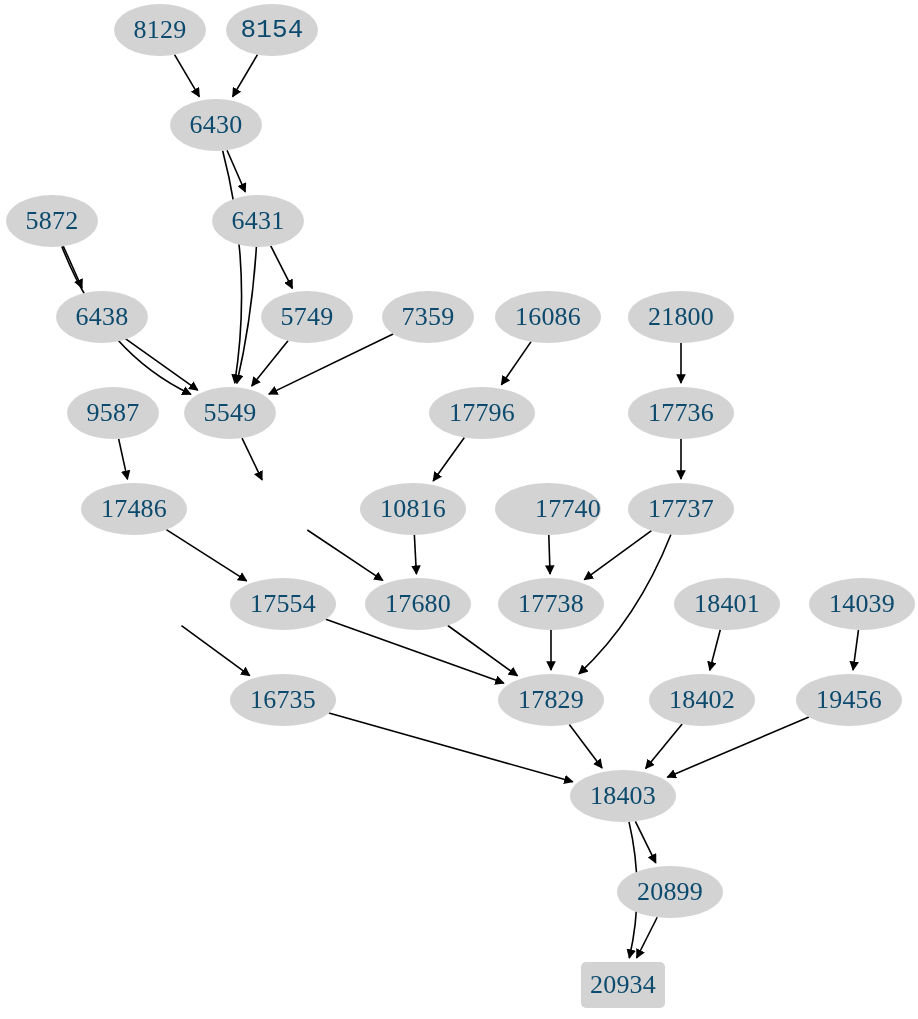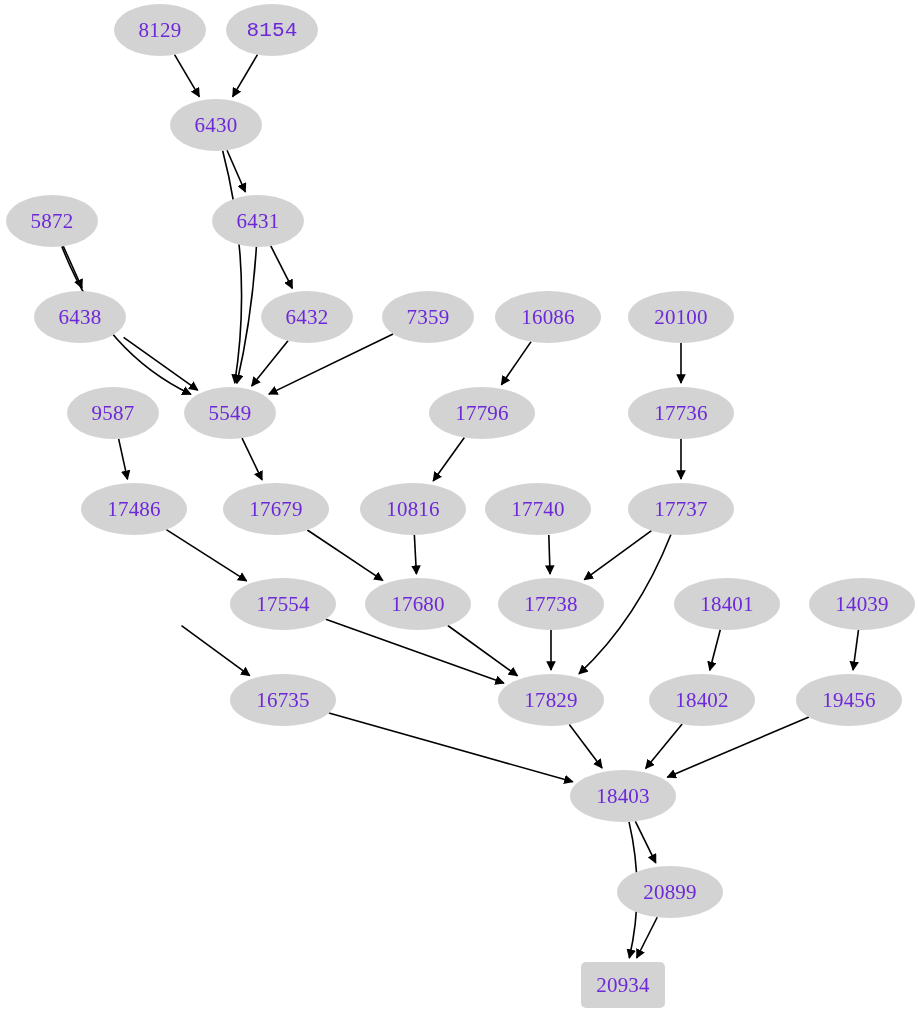--- a/index.html
+++ b/index.html
@@ -31,22 +31,22 @@
     top: 0;
     width: 918px;
     height: 1019px;
   }
   .node {
     position: absolute;
     display: flex;
     align-items: center;
     justify-content: center;
     background: #d3d3d3;
-    color: #6d28d9;
-    font-size: 21px;
+    color: #0c4a6e;
+    font-size: 26px;
     line-height: 1;
     letter-spacing: 0.2px;
     white-space: nowrap;
     -webkit-user-select: none;
     user-select: none;
   }
   .node.ellipse {
     border-radius: 50%;
   }
   .node.box {
@@ -114,57 +114,54 @@
       </div>
       <div class="node ellipse" style="left: 170px; top: 99px; width: 92px; height: 52px;">
         <span class="node-label">6430</span>
       </div>
       <div class="node ellipse" style="left: 6px; top: 195px; width: 92px; height: 52px;">
         <span class="node-label">5872</span>
       </div>
       <div class="node ellipse" style="left: 212px; top: 195px; width: 92px; height: 52px;">
         <span class="node-label">6431</span>
       </div>
-      <div class="node ellipse" style="left: 34px; top: 291px; width: 92px; height: 52px;">
+      <div class="node ellipse" style="left: 56px; top: 291px; width: 92px; height: 52px;">
         <span class="node-label">6438</span>
       </div>
       <div class="node ellipse" style="left: 261px; top: 291px; width: 92px; height: 52px;">
-        <span class="node-label">6432</span>
+        <span class="node-label">5749</span>
       </div>
       <div class="node ellipse" style="left: 382px; top: 291px; width: 92px; height: 52px;">
         <span class="node-label">7359</span>
       </div>
       <div class="node ellipse" style="left: 495px; top: 291px; width: 106px; height: 52px;">
         <span class="node-label">16086</span>
       </div>
       <div class="node ellipse" style="left: 628px; top: 291px; width: 106px; height: 52px;">
-        <span class="node-label">20100</span>
+        <span class="node-label">21800</span>
       </div>
       <div class="node ellipse" style="left: 67px; top: 387px; width: 92px; height: 52px;">
         <span class="node-label">9587</span>
       </div>
       <div class="node ellipse" style="left: 184px; top: 387px; width: 92px; height: 52px;">
         <span class="node-label">5549</span>
       </div>
       <div class="node ellipse" style="left: 429px; top: 387px; width: 106px; height: 52px;">
         <span class="node-label">17796</span>
       </div>
       <div class="node ellipse" style="left: 628px; top: 387px; width: 106px; height: 52px;">
         <span class="node-label">17736</span>
       </div>
       <div class="node ellipse" style="left: 81px; top: 483px; width: 106px; height: 52px;">
         <span class="node-label">17486</span>
       </div>
-      <div class="node ellipse" style="left: 223px; top: 483px; width: 106px; height: 52px;">
-        <span class="node-label">17679</span>
-      </div>
       <div class="node ellipse" style="left: 360px; top: 483px; width: 106px; height: 52px;">
         <span class="node-label">10816</span>
       </div>
-      <div class="node ellipse" style="left: 485px; top: 483px; width: 106px; height: 52px;">
+      <div class="node ellipse" style="left: 495px; top: 483px; width: 106px; height: 52px; justify-content: flex-end;">
         <span class="node-label">17740</span>
       </div>
       <div class="node ellipse" style="left: 628px; top: 483px; width: 106px; height: 52px;">
         <span class="node-label">17737</span>
       </div>
       <div class="node ellipse" style="left: 230px; top: 578px; width: 106px; height: 52px;">
         <span class="node-label">17554</span>
       </div>
       <div class="node ellipse" style="left: 365px; top: 578px; width: 106px; height: 52px;">
         <span class="node-label">17680</span>

